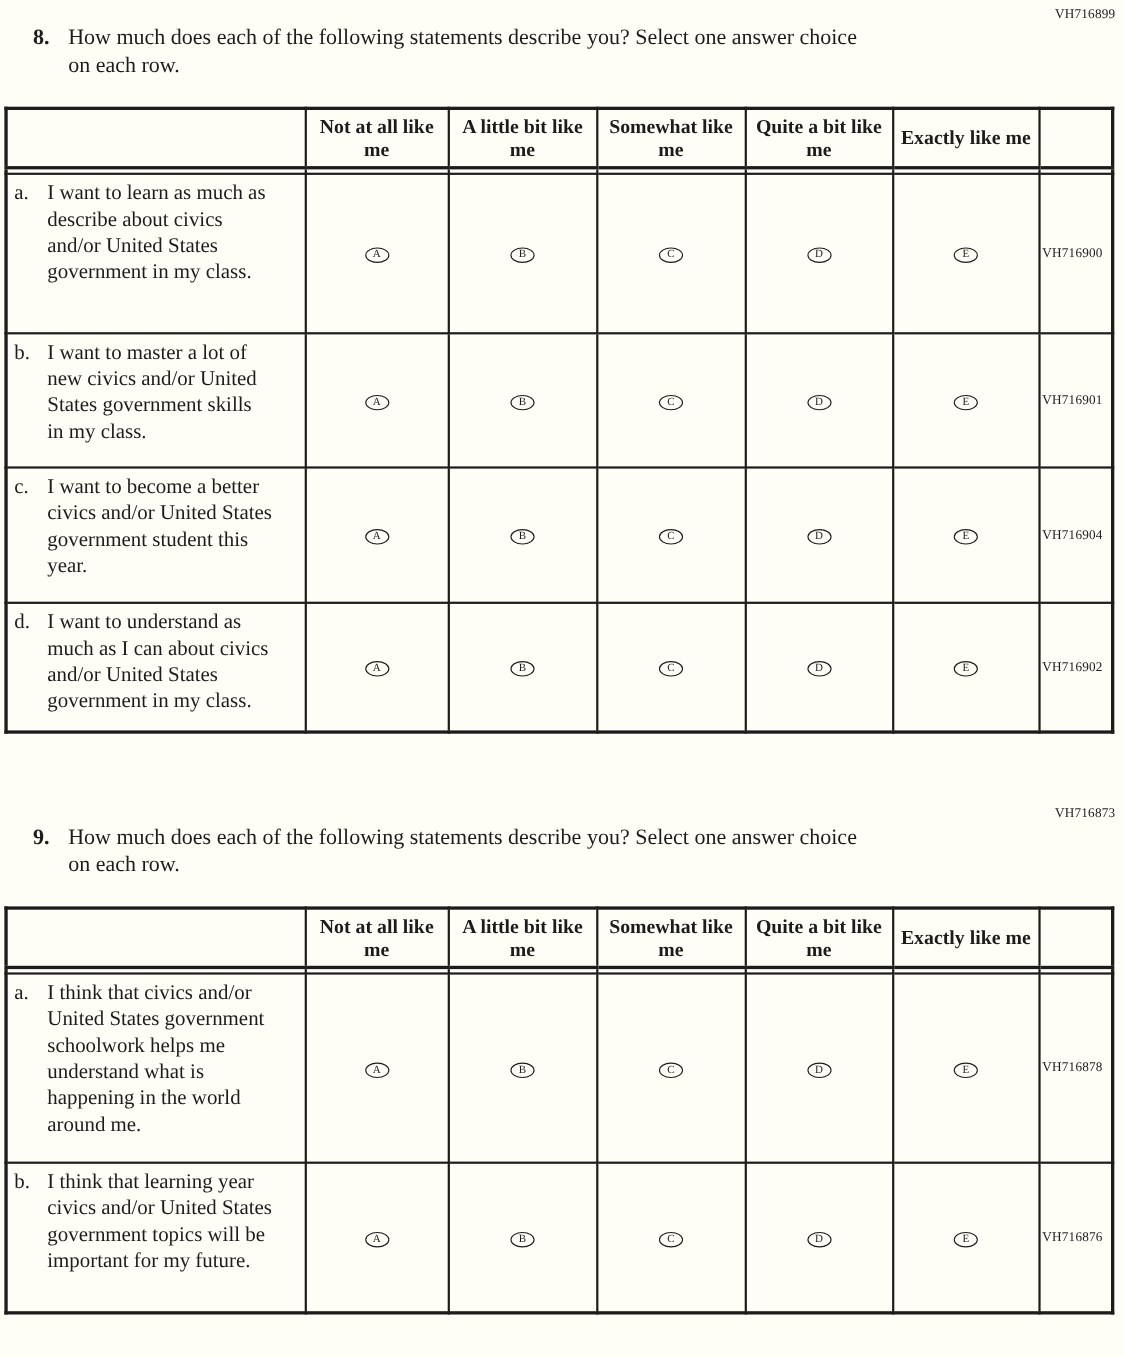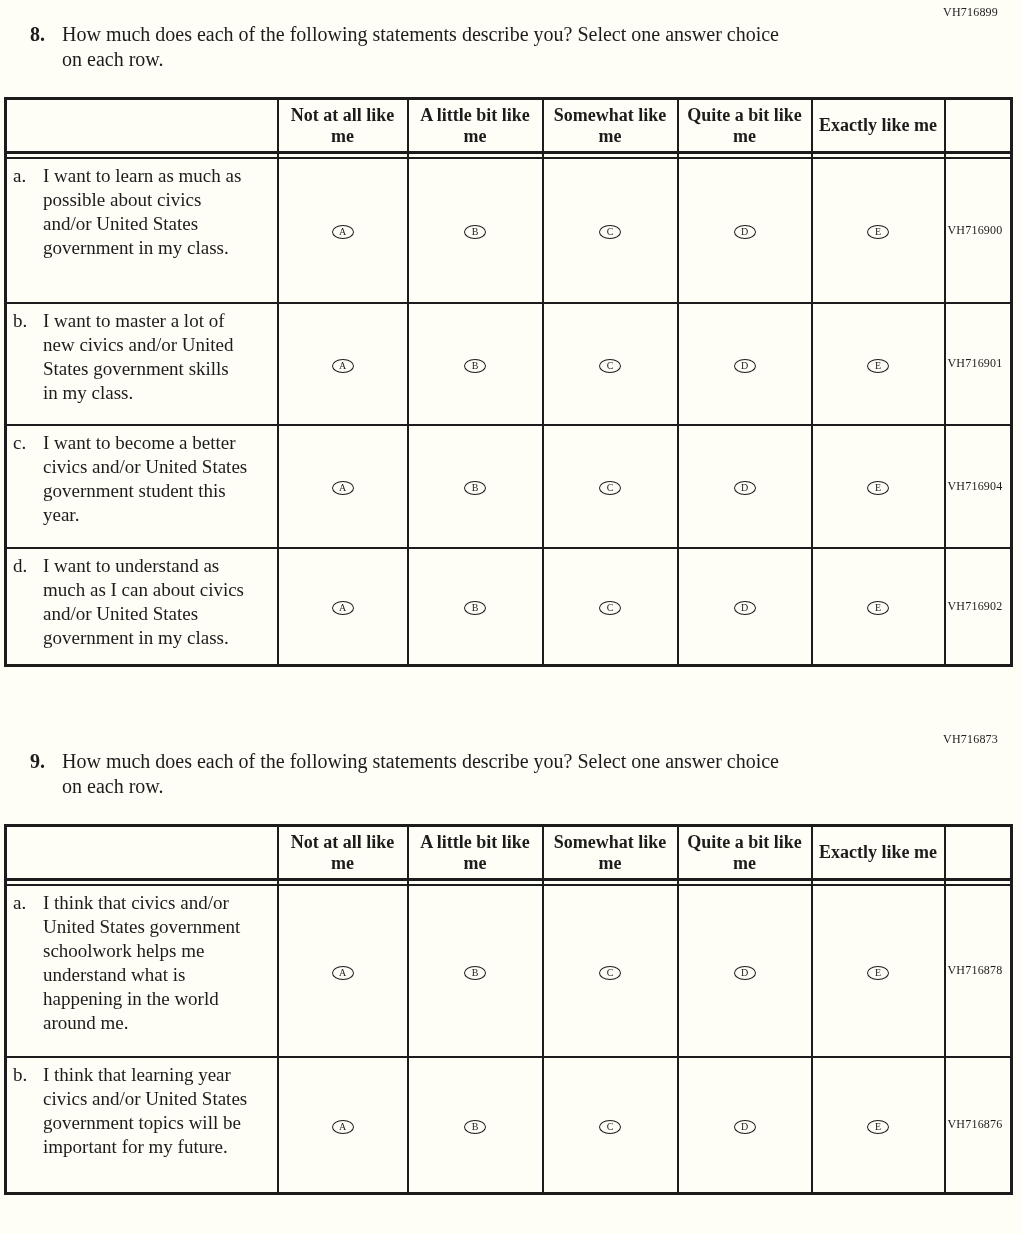--- a/index.html
+++ b/index.html
@@ -6,21 +6,21 @@
   html, body { width: 1022px; }
   body {
     height: 1234px;
     background: #fefdf6;
     color: #1c1c1c;
     font-family: "Liberation Serif", "DejaVu Serif", serif;
     overflow: hidden;
   }
   .ref-code {
     text-align: right;
-    padding-right: 24px;
+    padding-right: 8px;
     font-size: 12px;
     letter-spacing: 0.2px;
     color: #222;
   }
   .ref-code.first { padding-top: 5px; }
   .ref-code.second { margin-top: 65px; }
   .question {
     display: flex;
     margin: 2px 0 0 30px;
     width: 760px;
@@ -132,21 +132,21 @@
         <td></td>
         <td></td>
         <td></td>
     </tr>
   </thead>
   <tbody>
     <tr style="height:145px">
       <td class="statement">
         <div class="stmt-wrap">
           <span class="stmt-label">a.</span>
-          <span class="stmt-text">I want to learn as much as possible about civics and/or United States government in my class.</span>
+          <span class="stmt-text">I want to learn as much as describe about civics and/or United States government in my class.</span>
         </div>
       </td>
       <td class="bubble-cell"><span class="bubble">A</span></td>
       <td class="bubble-cell"><span class="bubble">B</span></td>
       <td class="bubble-cell"><span class="bubble">C</span></td>
       <td class="bubble-cell"><span class="bubble">D</span></td>
       <td class="bubble-cell"><span class="bubble">E</span></td>
       <td class="code-cell">VH716900</td>
     </tr>
     <tr style="height:122px">

